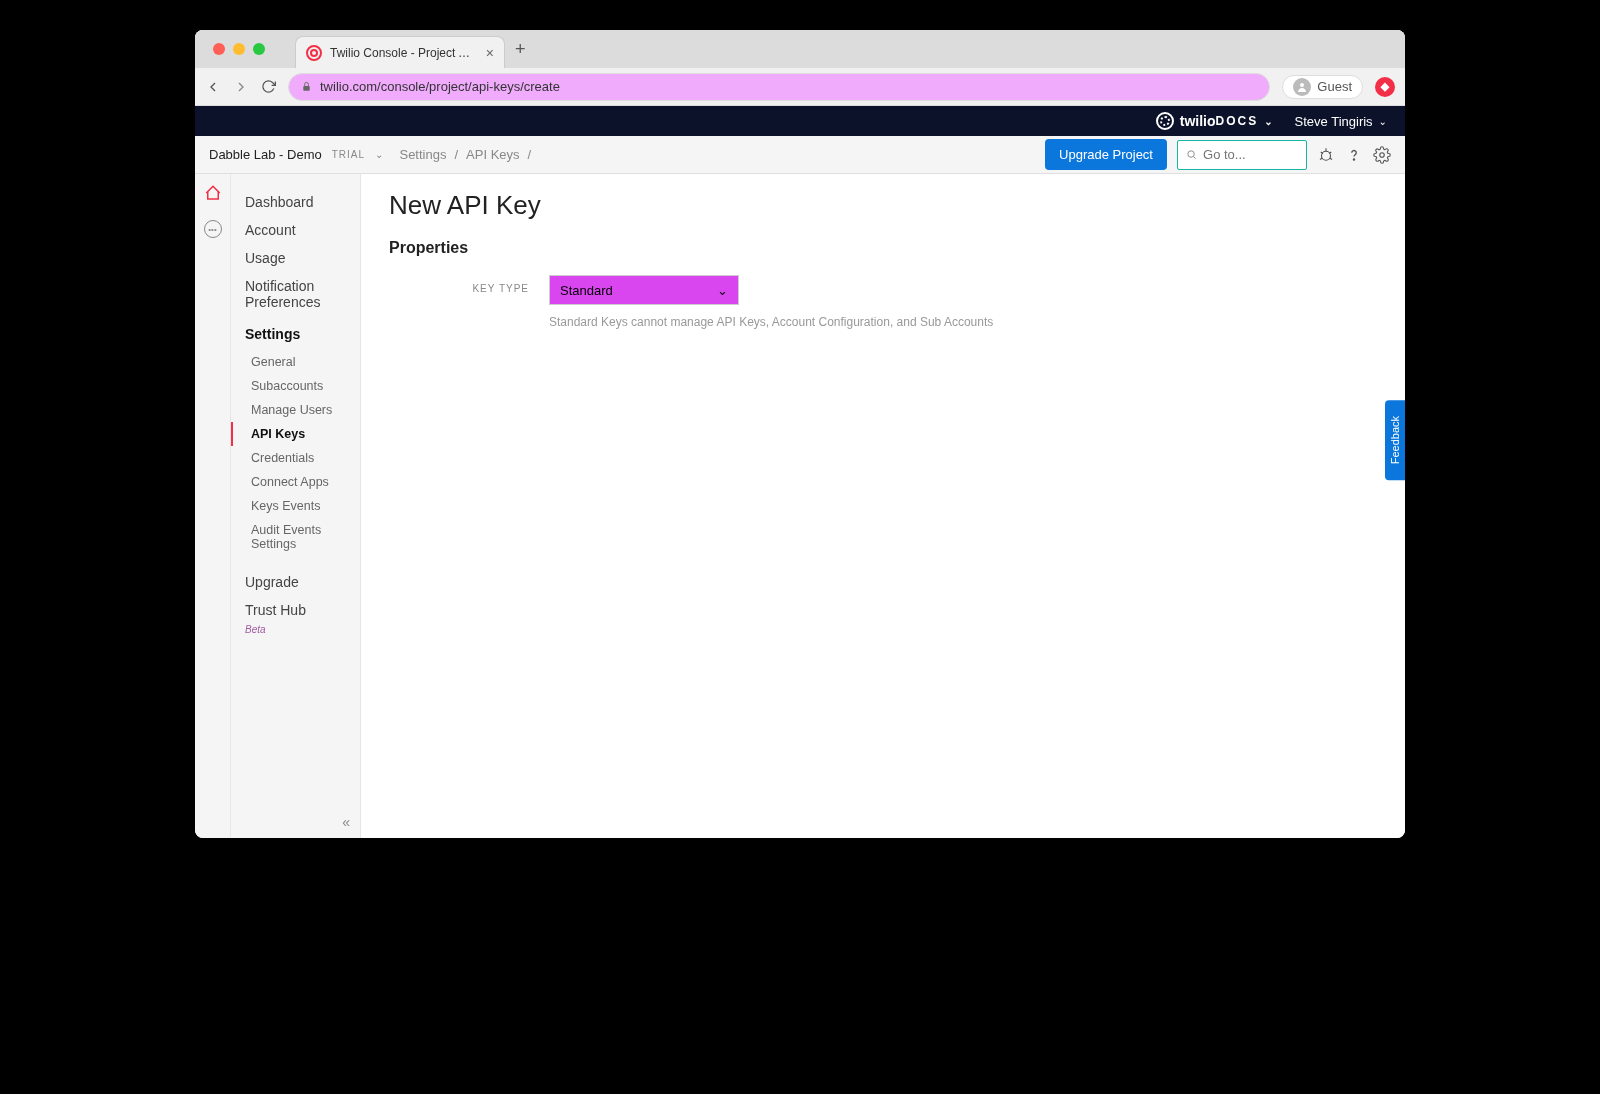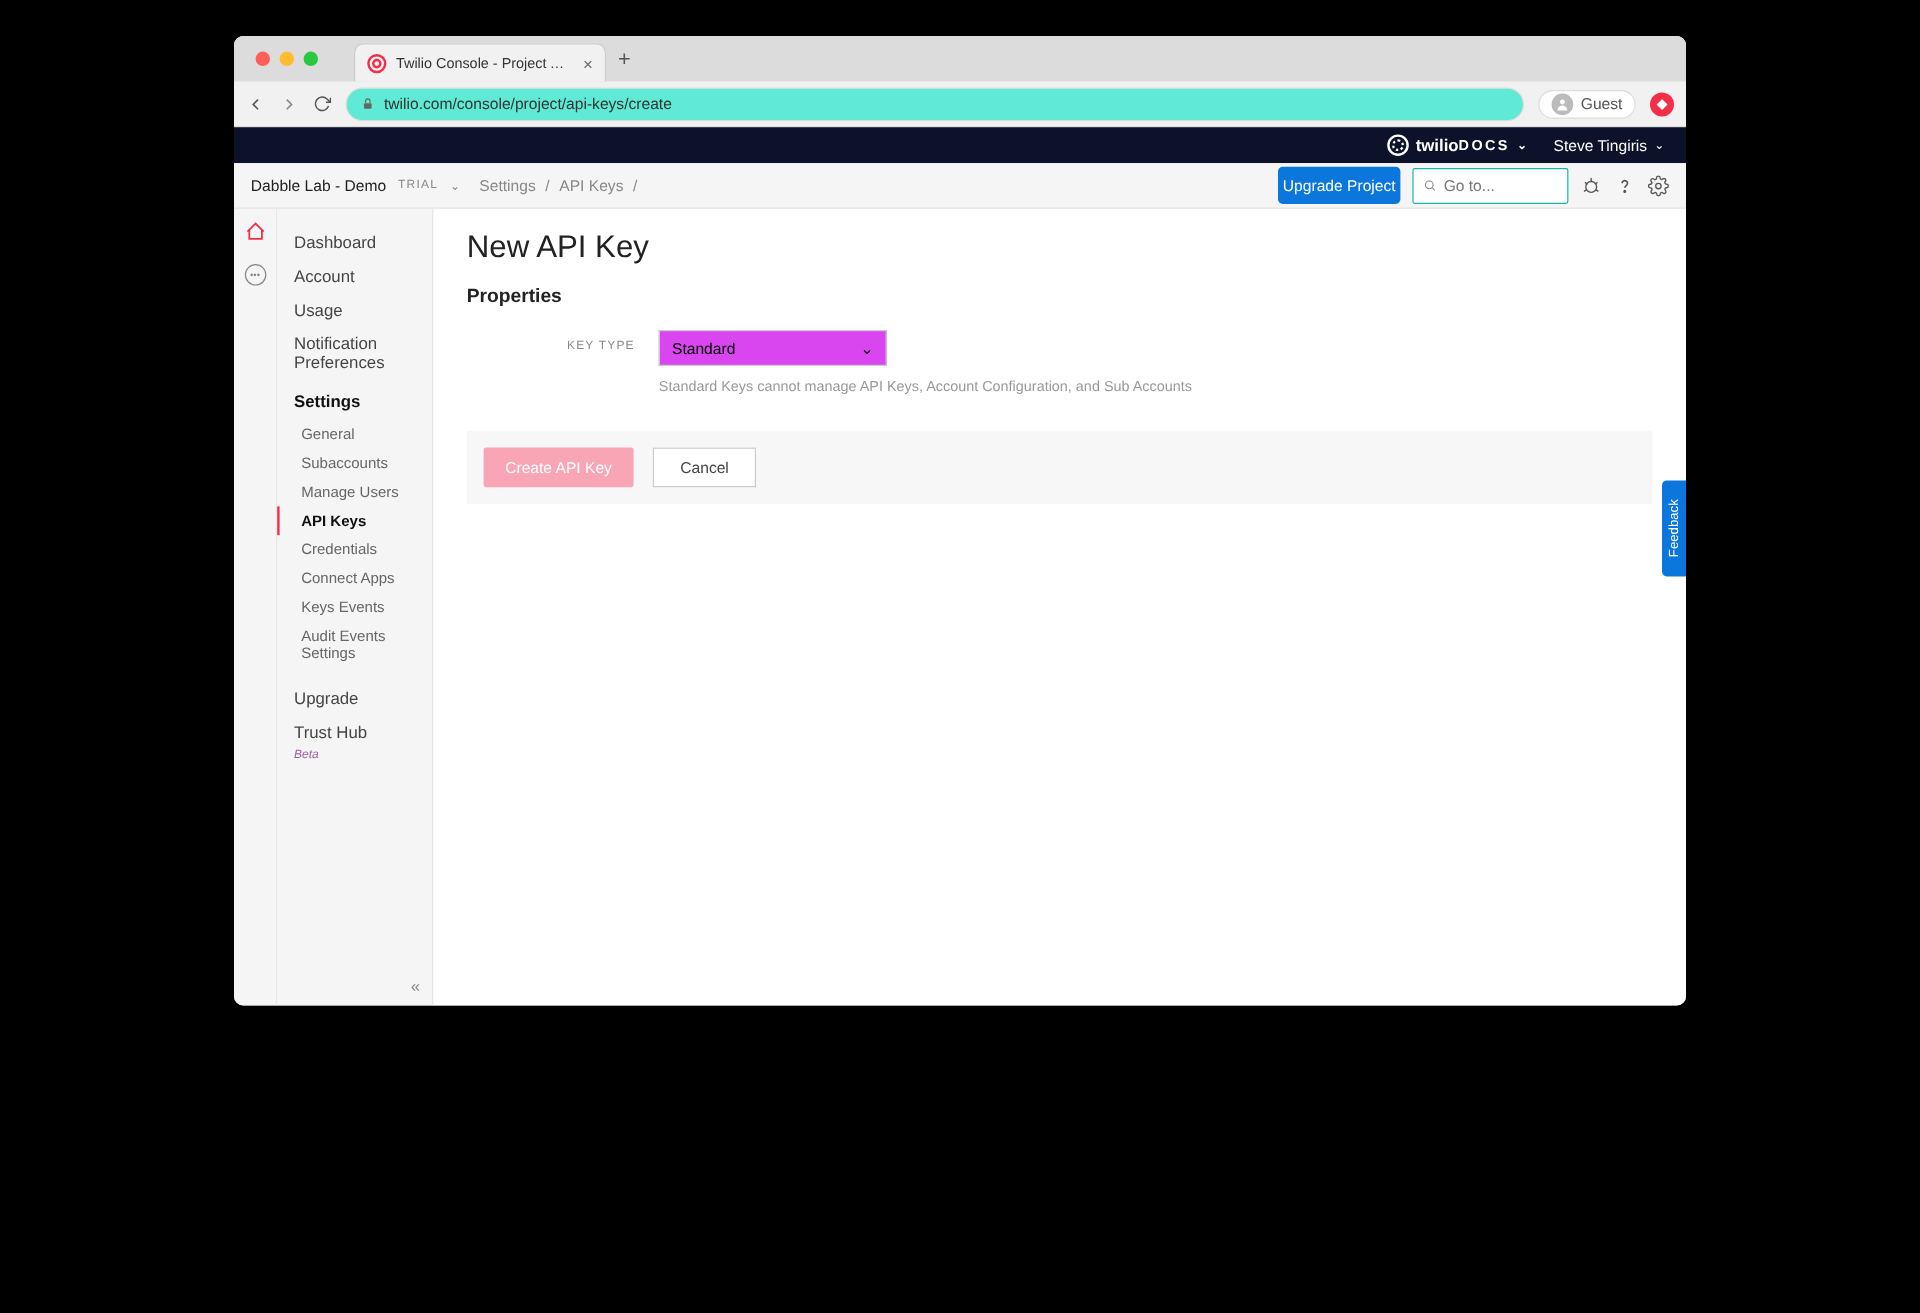--- a/index.html
+++ b/index.html
@@ -17,21 +17,21 @@
 .browser-tab { margin-left: 20px; background: #f1f1f1; height: 32px; border-radius: 8px 8px 0 0; display: flex; align-items: center; padding: 0 10px; gap: 8px; max-width: 210px; border: 1px solid #ccc; border-bottom: none; position: relative; top: 3px; }
 .tab-favicon { width: 16px; height: 16px; border-radius: 50%; border: 2px solid #f22f46; position: relative; flex-shrink: 0; }
 .tab-favicon::after { content: ""; width: 4px; height: 4px; border: 2px solid #f22f46; border-radius: 50%; position: absolute; top: 2px; left: 2px; }
 .tab-title { font-size: 12px; color: #333; white-space: nowrap; overflow: hidden; text-overflow: ellipsis; flex: 1; }
 .tab-close { font-size: 14px; color: #666; cursor: pointer; }
 .tab-add { margin-left: 10px; font-size: 18px; color: #555; cursor: pointer; }
 
 .addr-bar { height: 38px; background: #f1f1f1; display: flex; align-items: center; padding: 0 10px; gap: 12px; border-bottom: 1px solid #ddd; }
 .nav-btn { color: #888; display:flex; align-items:center; }
 .nav-btn.active { color: #555; }
-.url-box { flex: 1; height: 28px; background: #5eead4; border: 1px solid #ddd; border-radius: 14px; display: flex; align-items: center; padding: 0 12px; gap: 8px; }
+.url-box { flex: 1; height: 28px; background: #f0abfc; border: 1px solid #ddd; border-radius: 14px; display: flex; align-items: center; padding: 0 12px; gap: 8px; }
 .lock-icon { color: #666; font-size: 12px; }
 .url-text { font-size: 13px; color: #333; }
 .guest-chip { display: flex; align-items: center; gap: 6px; font-size: 13px; color: #555; background:#fff; padding:2px 10px; border-radius:14px; border:1px solid #ddd;}
 .guest-avatar { width: 18px; height: 18px; background: #bbb; border-radius: 50%; display:flex; align-items:center; justify-content:center;}
 .ext-icon { width: 20px; height: 20px; border-radius: 50%; background: #f22f46; display: flex; align-items: center; justify-content: center; color: #fff; font-size:11px; font-weight:bold;}
 
 
 .app-topbar { height: 30px; background: #0d122b; display: flex; align-items: center; padding: 0 18px; justify-content: flex-end; color: #fff; }
 .twilio-logo { display: flex; align-items: center; gap: 6px; font-weight: 700; font-size: 14px; }
 .logo-dot { width: 18px; height: 18px; border: 2px solid #fff; border-radius: 50%; position: relative; }
@@ -41,21 +41,21 @@
 .user-menu { display:flex; align-items:center; gap:6px;}
 .chev { font-size: 10px; }
 
 
 .sub-header { height: 38px; background: #f5f5f5; border-bottom: 1px solid #e0e0e0; display: flex; align-items: center; padding: 0 14px; gap: 10px; }
 .project-name { font-size: 13px; color: #222; }
 .trial-badge { font-size: 10px; color: #888; letter-spacing: 1px; }
 .breadcrumb { font-size: 13px; color: #888; display: flex; gap: 8px; margin-left:6px;}
 .breadcrumb a { color: #888; text-decoration: none; }
 .sub-spacer { flex: 1; }
-.upgrade-btn { background: #0b76db; color: #fff; border: none; padding: 8px 4px; border-radius: 4px; font-size: 13px; cursor: pointer; }
+.upgrade-btn { background: #0b76db; color: #fff; border: none; padding: 8px 14px; border-radius: 4px; font-size: 13px; cursor: pointer; }
 .search-box { width: 130px; height: 30px; border: 1px solid #14b8a6; background: #fff; border-radius: 2px; display: flex; align-items: center; padding: 0 8px; gap: 6px; }
 .search-box input { border: none; outline: none; font-size: 13px; width: 100%; }
 .sub-icon { color: #555; display:flex; align-items:center;}
 
 
 .app-body { display: flex; height: calc(100% - 38px - 38px - 38px - 30px); }
 .rail { width: 36px; background: #f5f5f5; border-right: 1px solid #e6e6e6; display: flex; flex-direction: column; align-items: center; padding-top: 10px; gap: 18px; }
 .rail-icon { color: #888; }
 .rail-icon.active { color: #f22f46; }
 .dots-icon { width: 18px; height: 18px; border: 1.5px solid #888; border-radius: 50%; display: flex; align-items: center; justify-content: center; font-size: 8px; color:#888;}
@@ -246,21 +246,17 @@
         <div class="form-label">Key Type</div>
         <div>
           <div class="select-box">
             <span>Standard</span>
             <span>⌄</span>
           </div>
           <div class="help-text">Standard Keys cannot manage API Keys, Account Configuration, and Sub Accounts</div>
         </div>
       </div>
 
-      <div class="action-bar">
-        <button class="btn-primary">Create API Key</button>
-        <button class="btn-secondary">Cancel</button>
-      </div>
     </div>
   </div>
 
   <div class="feedback-tab">Feedback</div>
 </div>
 
 </body></html>

